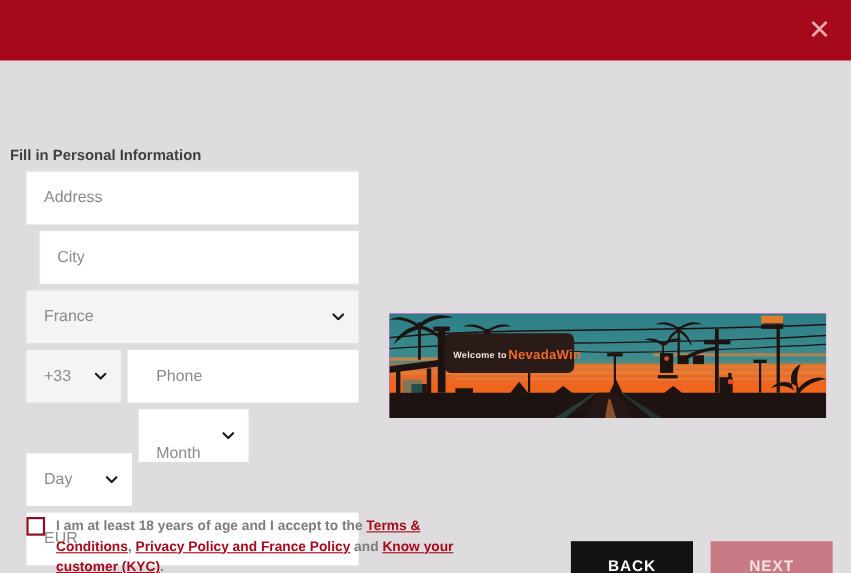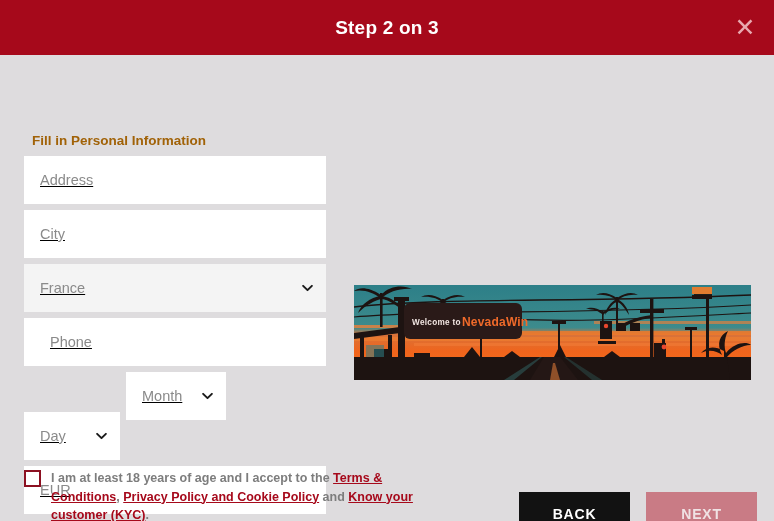--- a/index.html
+++ b/index.html
@@ -40,66 +40,65 @@
   }
 
   
   .content {
     position: relative;
     height: 466px;
     padding: 0;
   }
   .section-title {
     position: absolute;
-    left: 32px; top: 78px;
+    left: 9px; top: 78px;
     font-size: 13.5px;
     font-weight: bold;
-    color: #a16207;
+    color: #404040;
   }
 
   
   .form-col {
     position: absolute;
     left: 24px; top: 101px;
     width: 302px;
-    text-decoration: underline;
   }
   .row { display: flex; gap: 6px; margin-bottom: 6px; }
   .field {
     height: 48px;
     background: #ffffff;
     border: none;
     display: flex;
     align-items: center;
     padding: 0 16px;
     font-size: 14.5px;
     color: #8a8a8a;
     font-family: "Liberation Sans", sans-serif;
     position: relative;
   }
   .field.full { width: 302px; }
-  .field.half { flex: 1; }
+  .field.half { flex: 1; margin-left: 12px; }
   .field.tinted { background: #f4f4f4; }
   .select-field {
     justify-content: flex-start;
     padding-right: 34px;
     cursor: pointer;
   }
   .chev {
     position: absolute;
     right: 13px; top: 50%;
     transform: translateY(-50%);
     width: 11px; height: 7px;
     color: #1a1a1a;
   }
   .chev svg { display: block; width: 100%; height: 100%; }
   .f-ccode { width: 86px; }
   .f-phone { flex: 1; padding-left: 26px; }
   .f-day   { width: 96px; margin-top: 40px; }
-  .f-month { width: 100px; }
+  .f-month { width: 100px; align-items: flex-end; }
   .f-year  { width: 94px; }
 
   
   .promo {
     position: absolute;
     left: 354px; top: 230px;
     width: 397px; height: 95px;
     overflow: hidden;
     background: #a21caf;
   }
@@ -152,21 +151,20 @@
     cursor: pointer;
     font-family: "Liberation Sans", sans-serif;
   }
   .btn-back { background: #121212; color: #ffffff; }
   .btn-next { background: #c97b85; color: #f0e2e4; }
 </style>
 </head>
 <body>
 
 <div class="titlebar">
-  <div class="titlebar-text">Step 2 on 3</div>
   <div class="close-btn">✕</div>
 </div>
 
 <div class="content">
 
   <div class="section-title">Fill in Personal Information</div>
 
   <div class="form-col">
 
     <div class="row">
@@ -182,20 +180,28 @@
         <span>France</span>
         <span class="chev">
           <svg viewBox="0 0 12 8">
               <path d="M1 1.5 L6 6.5 L11 1.5" stroke="currentColor" stroke-width="2.2" fill="none" stroke-linecap="round" stroke-linejoin="round"></path>
             </svg>
         </span>
       </div>
     </div>
 
     <div class="row">
+      <div class="field f-ccode tinted select-field">
+        <span>+33</span>
+        <span class="chev">
+          <svg viewBox="0 0 12 8">
+              <path d="M1 1.5 L6 6.5 L11 1.5" stroke="currentColor" stroke-width="2.2" fill="none" stroke-linecap="round" stroke-linejoin="round"></path>
+            </svg>
+        </span>
+      </div>
       <div class="field f-phone">Phone</div>
     </div>
 
     <div class="row">
       <div class="field f-day select-field">
         <span>Day</span>
         <span class="chev">
           <svg viewBox="0 0 12 8">
               <path d="M1 1.5 L6 6.5 L11 1.5" stroke="currentColor" stroke-width="2.2" fill="none" stroke-linecap="round" stroke-linejoin="round"></path>
             </svg>
@@ -329,21 +335,21 @@
       <text x="58" y="40" font-family="Liberation Sans, sans-serif" font-size="8.2" font-weight="bold" fill="#f2e6e2" letter-spacing=".3">Welcome to</text>
       <text x="108" y="41" font-family="Liberation Sans, sans-serif" font-size="12" font-weight="bold" fill="#ef6a2a" letter-spacing=".2">NevadaWin</text>
     </svg>
   </div>
 
   <div class="consents">
 
     <div class="consent-row">
       <div class="cbox"></div>
       <div class="consent-text">
-        <span>I am at least 18 years of age and I accept to the </span><a>Terms &amp; Conditions</a><span>, </span><a>Privacy Policy and Cookie Policy</a><span> and </span><a>Know your customer (KYC)</a><span>.</span>
+        <span>I am at least 18 years of age and I accept to the </span><a>Terms &amp; Conditions</a><span>, </span><a>Privacy Policy and France Policy</a><span> and </span><a>Know your customer (KYC)</a><span>.</span>
       </div>
     </div>
 
   </div>
 
   <div class="actions">
     <button class="btn btn-back">BACK</button>
     <button class="btn btn-next">NEXT</button>
   </div>
 

